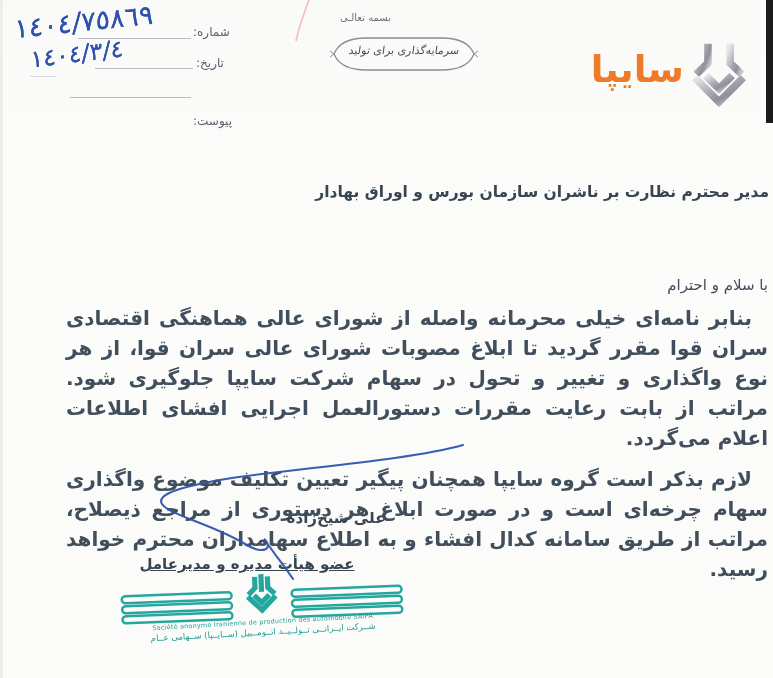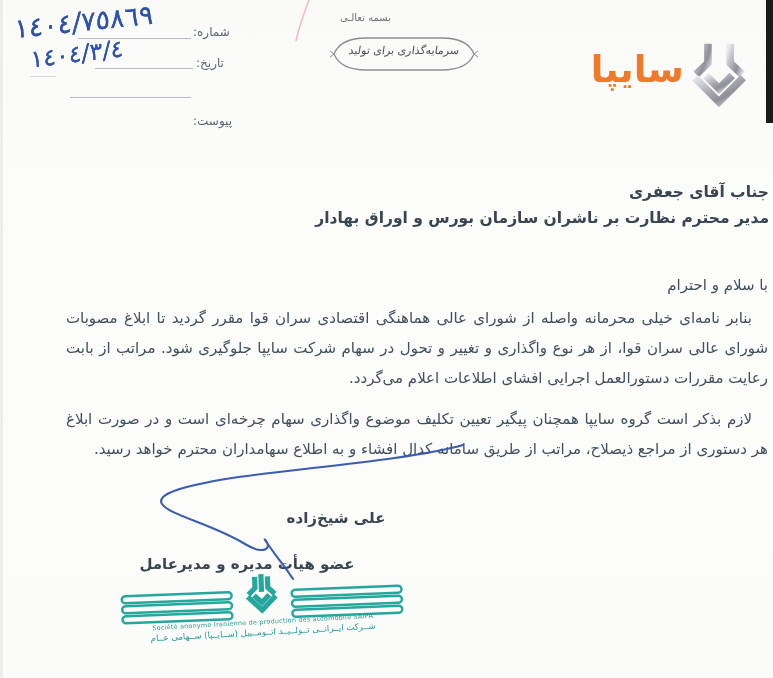--- a/index.html
+++ b/index.html
@@ -28,27 +28,27 @@
   
   .brand-word{position:absolute;left:574px;top:48px;width:110px;
            font-size:37px;font-weight:bold;color:#ef7a29;direction:rtl;}
   .emblem{position:absolute;left:684px;top:34px;}
   
   .recipient{position:absolute;right:4px;top:179px;text-align:right;direction:rtl;
            font-weight:bold;font-size:15.5px;line-height:26px;color:#3a4552;}
   .salutation{position:absolute;right:5px;top:276px;direction:rtl;
            font-size:15px;color:#414e5c;}
   .body-text{position:absolute;left:66px;right:5px;top:303px;direction:rtl;
-           text-align:justify;font-size:15px;line-height:30px;color:#414e5c;}
+           text-align:justify;font-size:20px;line-height:30px;color:#414e5c;font-weight:bold;}
   .body-text p{margin:0 0 11px 0;text-indent:16px;}
   
   .sig-name{position:absolute;left:272px;top:509px;width:128px;text-align:center;
            font-weight:bold;font-size:15px;color:#3a4552;direction:rtl;z-index:3;}
   .sig-title{position:absolute;left:133px;top:555px;width:228px;text-align:center;
-           font-weight:bold;font-size:15px;color:#3a4552;direction:rtl;z-index:3;}
+           font-weight:bold;font-size:15px;color:#3a4552;direction:rtl;z-index:3;text-decoration:underline;}
   
   .stamp{position:absolute;left:114px;top:571px;width:296px;z-index:1;
            transform:rotate(-2.2deg);opacity:.95;}
   .stamp-fr{width:100%;text-align:center;font-size:6.4px;letter-spacing:.25px;
            color:#13968e;transform:rotate(-1deg);margin-top:-9px;white-space:nowrap;}
   .stamp-fa{width:100%;text-align:center;font-size:8.5px;color:#13968e;direction:rtl;
            transform:rotate(-1deg);margin-top:1px;white-space:nowrap;}
   .overlay{position:absolute;left:0;top:0;z-index:4;pointer-events:none;}
 </style>
 </head>
@@ -94,21 +94,20 @@
     <g fill="none" stroke="url(#silver)" stroke-width="11" stroke-linejoin="miter">
       <polyline points="50,8 50,52"></polyline>
       <polyline points="34,14 34,42 17,58"></polyline>
       <polyline points="66,14 66,42 83,58"></polyline>
       <polyline points="15,63 50,98 85,63"></polyline>
       <polyline points="31,60 50,79 69,60"></polyline>
     </g>
   </svg>
 
   <div class="recipient">
-    <div>جناب آقای جعفری</div>
     <div>مدیر محترم نظارت بر ناشران سازمان بورس و اوراق بهادار</div>
   </div>
 
   <div class="salutation">با سلام و احترام</div>
 
   <div class="body-text">
     <p>بنابر نامه‌ای خیلی محرمانه واصله از شورای عالی هماهنگی اقتصادی سران قوا مقرر گردید تا ابلاغ مصوبات شورای عالی سران قوا، از هر نوع واگذاری و تغییر و تحول در سهام شرکت سایپا جلوگیری شود. مراتب از بابت رعایت مقررات دستورالعمل اجرایی افشای اطلاعات اعلام می‌گردد.</p>
     <p>لازم بذکر است گروه سایپا همچنان پیگیر تعیین تکلیف موضوع واگذاری سهام چرخه‌ای است و در صورت ابلاغ هر دستوری از مراجع  ذیصلاح، مراتب از طریق سامانه کدال افشاء و به اطلاع سهامداران محترم خواهد رسید.</p>
   </div>
 

